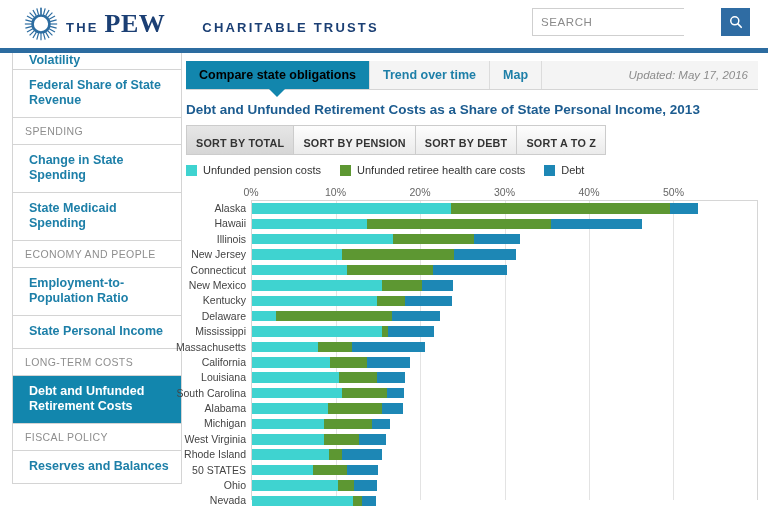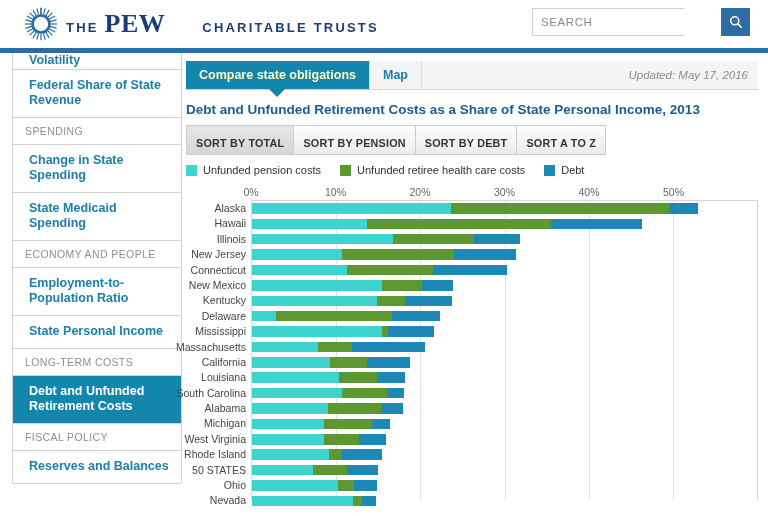--- a/index.html
+++ b/index.html
@@ -108,21 +108,21 @@
   }
   .tab {
     display: flex; align-items: center;
     padding: 0 13px;
     font-size: 12.5px; font-weight: bold;
     color: #1d7fa8;
     border-right: 1px solid #dcdcdc;
     cursor: pointer;
     background: #f4f4f4;
   }
-  .tab.active { background: #1286ad; color: #fef9c3; position: relative; }
+  .tab.active { background: #1286ad; color: #000000; position: relative; }
   .tab.active::after {
     content: ""; position: absolute; left: 50%; bottom: -8px;
     margin-left: -8px;
     border-left: 8px solid transparent;
     border-right: 8px solid transparent;
     border-top: 8px solid #1286ad;
   }
   .tab-filler { flex: 1; display: flex; align-items: center; justify-content: flex-end; padding-right: 10px; }
   .updated { font-size: 11.5px; font-style: italic; color: #8c8c8c; }
 
@@ -259,20 +259,23 @@
       </div>
   </div>
 
   <div class="main">
 
     <div class="tabs">
       <div class="tab active">
         <span>Compare state obligations</span>
       </div>
       <div class="tab">
+        <span>Trend over time</span>
+      </div>
+      <div class="tab">
         <span>Map</span>
       </div>
       <div class="tab-filler">
         <span class="updated">Updated: May 17, 2016</span>
       </div>
     </div>
 
     <div class="chart-title">Debt and Unfunded Retirement Costs as a Share of State Personal Income, 2013</div>
 
     <div class="sorts" id="sorts">

